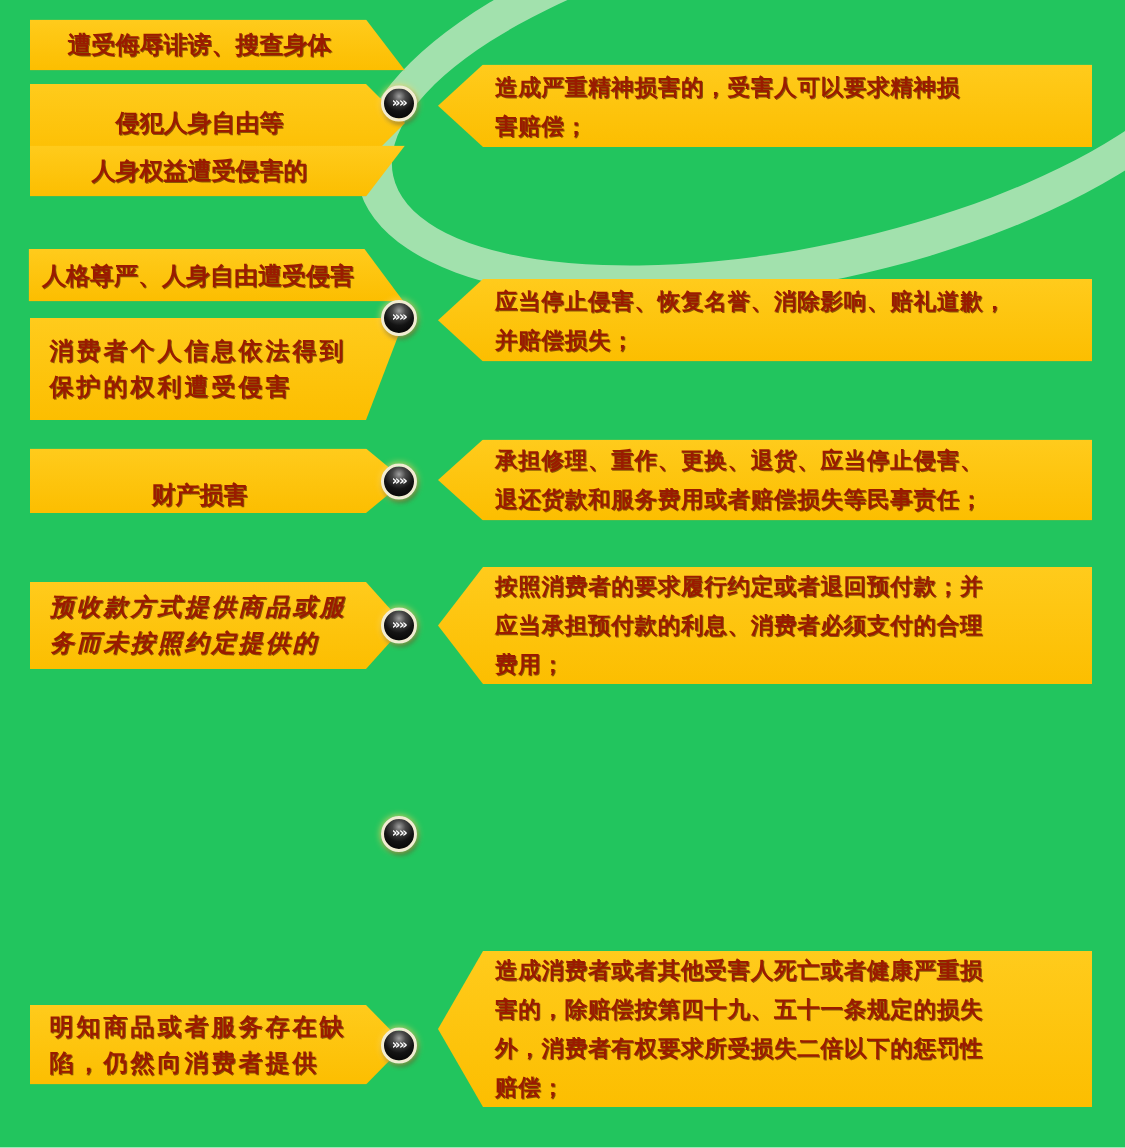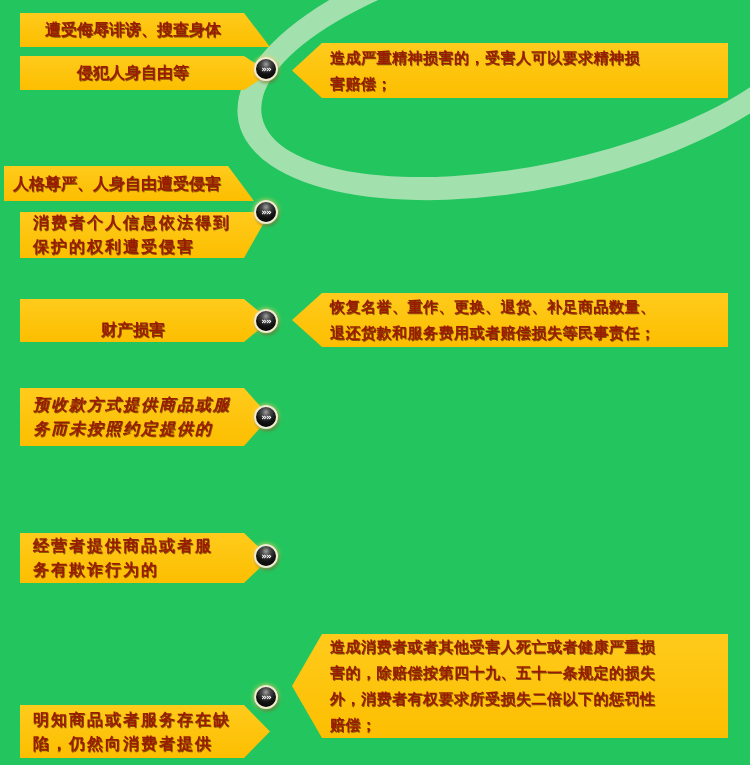--- a/index.html
+++ b/index.html
@@ -40,49 +40,53 @@
     color:#ffffff;font-size:9px;font-weight:bold;letter-spacing:-1px;
     z-index:3;
   }
 </style>
 </head>
 <body>
 
 <div id="canvas">
   <div class="swoosh"></div>
 <div class="lbox tip-down center" style="left: 20px; top: 13px; width: 250px; height: 34px;"><span>遭受侮辱诽谤、搜查身体</span></div>
-    <div class="lbox tip-mid center" style="left: 20px; top: 56px; width: 250px; height: 34px;"><span>侵犯人身自由等</span></div>
+    <div class="lbox tip-mid center" style="left: 20px; top: 56px; width: 250px; height: 52px;"><span>侵犯人身自由等</span></div>
+    <div class="lbox tip-up center" style="left: 20px; top: 97px; width: 250px; height: 34px;"><span>人身权益遭受侵害的</span></div>
     <div class="circle" style="left: 254px; top: 57px;">
       <span>»»</span>
     </div>
     <div class="rbox" style="left: 292px; top: 43px; width: 436px; height: 55px;"><span>造成严重精神损害的，受害人可以要求精神损
 害赔偿；</span></div>
-    <div class="lbox tip-down center" style="left: 4px; top: 166px; width: 250px; height: 35px;"><span>人格尊严、人身自由遭受侵害</span></div>
-    <div class="lbox tip-up" style="left: 20px; top: 212px; width: 250px; height: 46px;"><span>消费者个人信息依法得到
+    <div class="lbox tip-down center" style="left: 19px; top: 166px; width: 250px; height: 35px;"><span>人格尊严、人身自由遭受侵害</span></div>
+    <div class="lbox tip-up" style="left: 20px; top: 212px; width: 250px; height: 68px;"><span>消费者个人信息依法得到
 保护的权利遭受侵害</span></div>
     <div class="circle" style="left: 254px; top: 200px;">
       <span>»»</span>
     </div>
+    <div class="rbox" style="left: 292px; top: 186px; width: 436px; height: 55px;"><span>应当停止侵害、恢复名誉、消除影响、赔礼道歉，
+并赔偿损失；</span></div>
     <div class="lbox tip-mid center" style="left: 20px; top: 299px; width: 250px; height: 43px; align-items: flex-end;"><span>财产损害</span></div>
     <div class="circle" style="left: 254px; top: 309px;">
       <span>»»</span>
     </div>
-    <div class="rbox" style="left: 292px; top: 293px; width: 436px; height: 54px;"><span>恢复名誉、重作、更换、退货、补足商品数量、
+    <div class="rbox" style="left: 292px; top: 293px; width: 436px; height: 54px;"><span>承担修理、重作、更换、退货、应当停止侵害、
 退还货款和服务费用或者赔偿损失等民事责任；</span></div>
     <div class="lbox tip-mid" style="left: 20px; top: 388px; width: 250px; height: 58px; font-style: italic;"><span>预收款方式提供商品或服
 务而未按照约定提供的</span></div>
     <div class="circle" style="left: 254px; top: 405px;">
       <span>»»</span>
     </div>
-    <div class="lbox tip-mid" style="left: 20px; top: 533px; width: 250px; height: 50px;"><span>经营者提供商品或者服
-务有欺诈行为的</span></div>
+    <div class="rbox" style="left: 292px; top: 378px; width: 436px; height: 78px;"><span>按照消费者的要求履行约定或者退回预付款；并
+应当承担预付款的利息、消费者必须支付的合理
+费用；</span></div>
     <div class="circle" style="left: 254px; top: 544px;">
       <span>»»</span>
     </div>
-    <div class="lbox tip-mid" style="left: 20px; top: 670px; width: 250px; height: 53px; margin-top: 35px;"><span>明知商品或者服务存在缺
+    <div class="lbox tip-mid" style="left: 20px; top: 670px; width: 250px; height: 53px;"><span>明知商品或者服务存在缺
 陷，仍然向消费者提供</span></div>
     <div class="circle" style="left: 254px; top: 685px;">
       <span>»»</span>
     </div>
     <div class="rbox" style="left: 292px; top: 634px; width: 436px; height: 104px;"><span>造成消费者或者其他受害人死亡或者健康严重损
 害的，除赔偿按第四十九、五十一条规定的损失
 外，消费者有权要求所受损失二倍以下的惩罚性
 赔偿；</span></div>
   </div>
 

